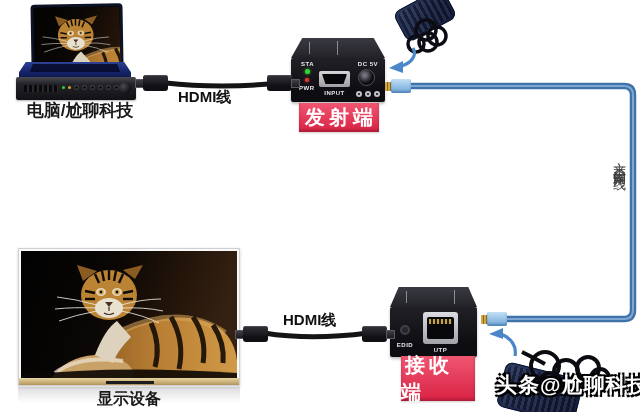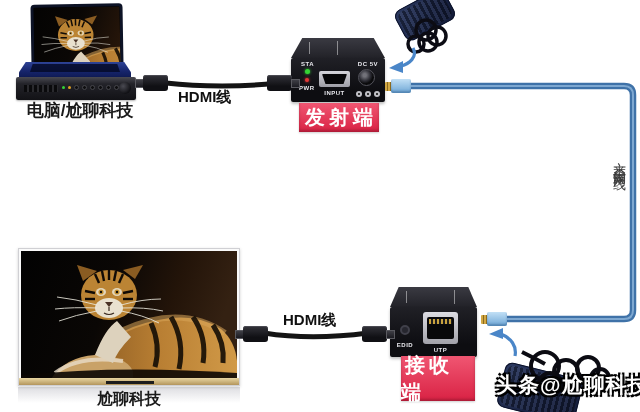--- a/index.html
+++ b/index.html
@@ -316,21 +316,21 @@
   <div class="abs tv-reflect"></div>
   <div class="abs tv-frame">
     <div class="tv-screen">
       <svg viewBox="0 0 216 128" preserveAspectRatio="xMidYMid slice">
           <use href="#tiger-art"></use>
         </svg>
     </div>
     <div class="tv-gold"></div>
     <div class="tv-stand"></div>
   </div>
-  <div class="abs lbl disp-label">尬聊科技</div>
+  <div class="abs lbl disp-label">显示设备</div>
 
   <div class="abs adapter adapter-bottom">
     <div class="ribs"></div>
   </div>
 
   <div class="abs watermark">头条@尬聊科技</div>
 
 </div>
 
 </body></html>

